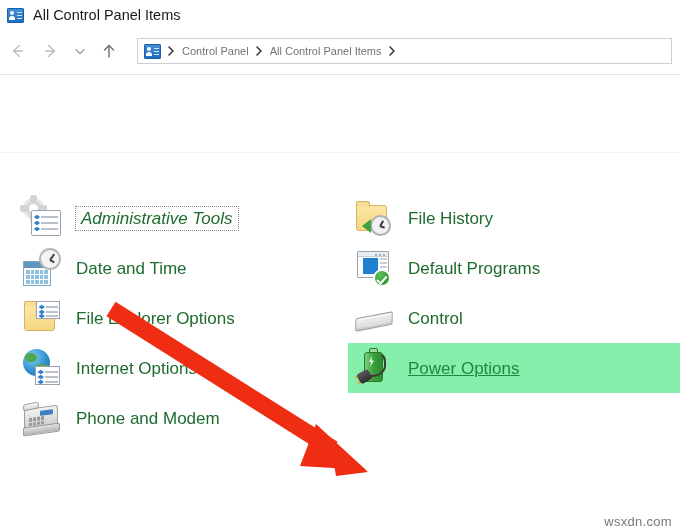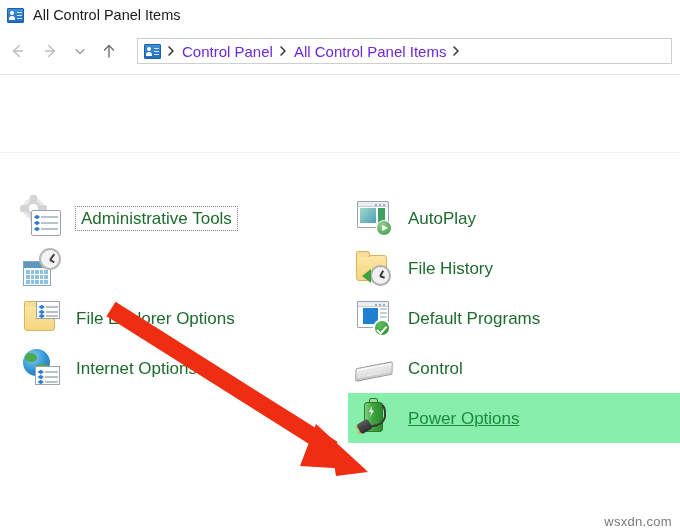--- a/index.html
+++ b/index.html
@@ -106,22 +106,22 @@
     align-items: center;
     padding-left: 6px;
   }
   .addr-icon {
     width: 17px; height: 15px;
     position: relative;
     flex: 0 0 auto;
     margin-right: 4px;
   }
   .crumb {
-    font-size: 15px;
-    color: #6d28d9;
+    font-size: 11px;
+    color: #737373;
     white-space: nowrap;
     padding: 0 4px;
     line-height: 1;
   }
   .crumb-sep {
     flex: 0 0 auto;
     display: flex;
     align-items: center;
     padding: 0 2px;
     color: #4a4a4a;
@@ -191,20 +191,21 @@
   .item-label {
     font-size: 17px;
     color: #1e6b2e;
     white-space: nowrap;
     line-height: 1;
   }
   .item.focused .item-label {
     border: 1px dotted #8a8a8a;
     padding: 3px 5px;
     margin-left: -1px;
+    font-style: italic;
   }
   .item.highlight .item-label {
     text-decoration: underline;
     color: #1e8a3c;
   }
 
   
   .ic { position: absolute; }
 
   
@@ -778,20 +779,21 @@
                   <span></span>
                   <span></span>
                   <span></span>
               </span>
             </span>
             <span class="ic clock">
                 <i></i>
                 <b></b>
               </span>
           </div>
+          <span class="item-label">Date and Time</span>
         </div>
 
         <div class="item">
           <div class="item-icon">
             <span class="ic folder"></span>
             <span class="ic fe-card">
                 <i></i>
                 <i></i>
                 <i></i>
                 <b></b>
@@ -810,40 +812,44 @@
                 <i></i>
                 <i></i>
                 <b></b>
                 <b></b>
                 <b></b>
               </span>
           </div>
           <span class="item-label">Internet Options</span>
         </div>
 
-
-      </div>
-
-      <div class="col col-right">
-
         <div class="item">
           <div class="item-icon">
-            <span class="ic win-frame">
-                <span class="win-title">
-                  <i></i>
-                  <i></i>
-                  <i></i>
-                </span>
-              </span>
-            <span class="ic ap-media"></span>
-            <span class="ic ap-side"></span>
-            <span class="ic ap-badge"></span>
+            <span class="ic fax-base"></span>
+            <span class="ic fax-body"></span>
+            <span class="ic fax-screen"></span>
+            <span class="ic fax-keys">
+              <span></span>
+                <span></span>
+                <span></span>
+                <span></span>
+              <span></span>
+                <span></span>
+                <span></span>
+                <span></span>
+            </span>
+            <span class="ic fax-handset"></span>
           </div>
-          <span class="item-label">AutoPlay</span>
+          <span class="item-label">Phone and Modem</span>
         </div>
+
+      </div>
+
+      <div class="col col-right">
+
 
         <div class="item">
           <div class="item-icon">
             <span class="ic folder"></span>
             <span class="ic fh-arrow"></span>
             <span class="ic fh-clock">
                 <i></i>
                 <b></b>
               </span>
           </div>

